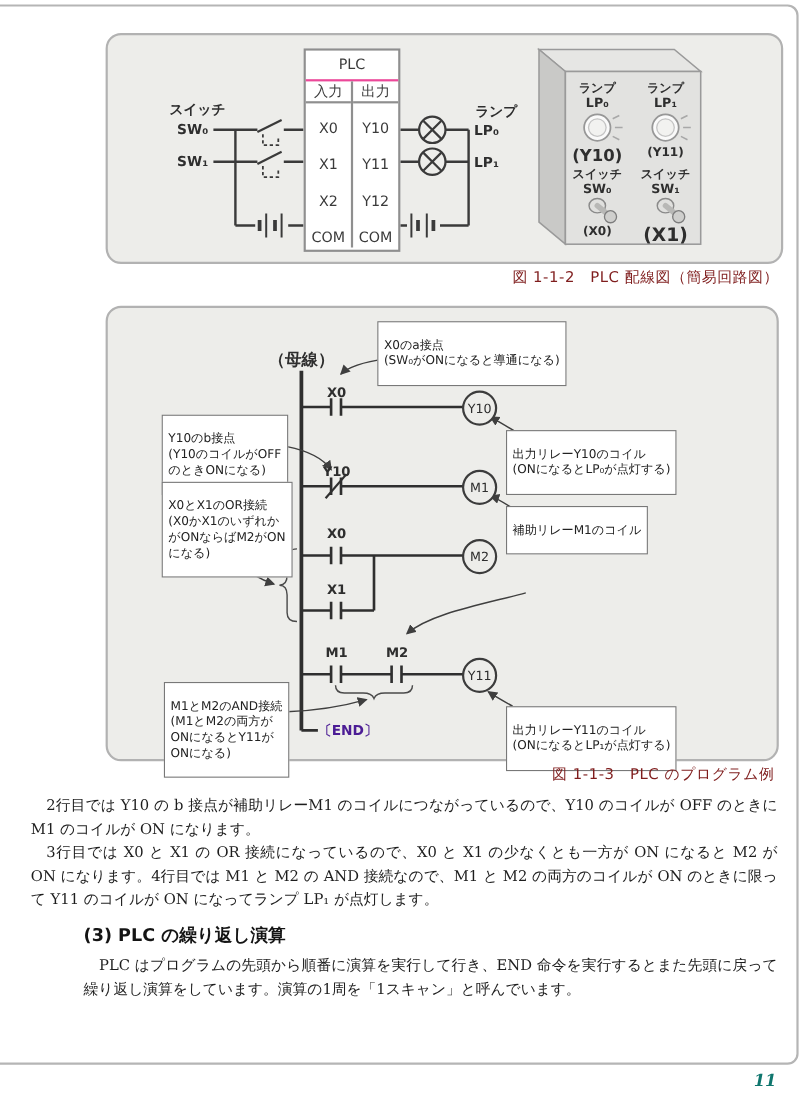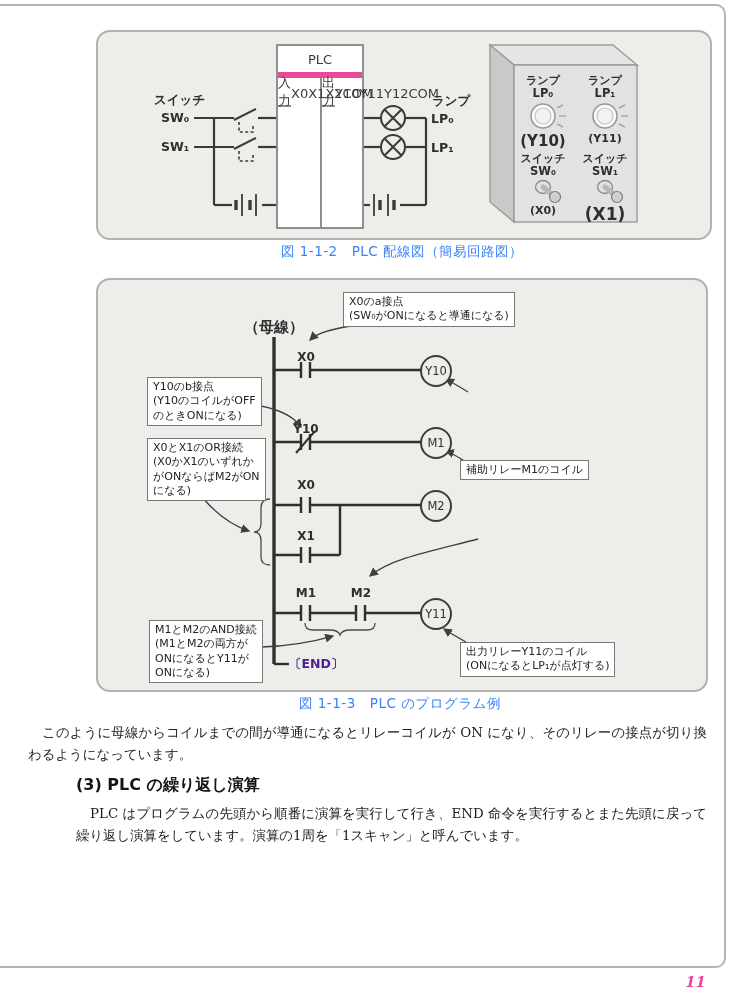--- a/index.html
+++ b/index.html
@@ -5,51 +5,51 @@
   html,body{margin:0;padding:0;background:#fff;}
   .sheet{position:relative;width:732px;height:1000px;background:#ffffff;overflow:hidden;
          font-family:"DejaVu Sans","Liberation Sans",sans-serif;}
   .frame{position:absolute;left:-40px;top:4px;width:762px;height:960px;
          border:2px solid #b5b5b5;border-radius:10px;}
   
   .figbox{position:absolute;background:#ededea;border:2px solid #b2b2b2;border-radius:14px;}
   #fig1{left:96px;top:30px;width:612px;height:206px;}
   #fig2{left:96px;top:278px;width:608px;height:410px;}
   .figbox svg{position:absolute;left:0;top:0;}
-  .caption{position:absolute;text-align:center;font:13.5px "DejaVu Sans","Liberation Sans",sans-serif;
-           color:#3b82f6;letter-spacing:.5px;}
+  .caption{position:absolute;text-align:right;font:13.5px "DejaVu Sans","Liberation Sans",sans-serif;
+           color:#7f1d1d;letter-spacing:.5px;}
   
   .lbl{position:absolute;font-family:"DejaVu Sans","Liberation Sans",sans-serif;color:#2e2e2e;
        white-space:nowrap;font-weight:bold;}
   .c{text-align:center;}
   
   .plc-table{position:absolute;left:178px;top:12px;width:84px;height:181px;background:#fff;
              border:2px solid #8f8f8f;font:13px "DejaVu Sans",sans-serif;color:#3a3a3a;}
-  .plc-head{height:26px;border-bottom:6px solid #ec4899;display:flex;align-items:center;justify-content:center;}
+  .plc-head{height:26px;border-bottom:2px solid #ec4899;display:flex;align-items:center;justify-content:center;}
   .plc-cols{display:flex;height:151px;}
-  .plc-col{width:50%;display:flex;flex-direction:row;}
+  .plc-col{width:50%;display:flex;flex-direction:column;gap:15px;}
   .plc-col.in{border-right:2px solid #8f8f8f;}
   .plc-sub{height:27px;border-bottom:2px solid #8f8f8f;display:flex;align-items:center;justify-content:center;}
   .plc-cell{height:31px;display:flex;align-items:center;justify-content:center;}
   
   .ann{position:absolute;background:#ffffff;border:1px solid #787878;color:#222;
-       font:11px/1.3 "DejaVu Sans","Liberation Sans",sans-serif;padding:2px 5px;white-space:nowrap;}
+       font:11px/1.3 "DejaVu Sans","Liberation Sans",sans-serif;padding:14px 5px;white-space:nowrap;}
   
   .coil{position:absolute;width:28px;height:28px;border:2px solid #3c3c3c;border-radius:50%;
         background:#ededea;display:flex;align-items:center;justify-content:center;
         font:11.5px "DejaVu Sans",sans-serif;color:#2e2e2e;}
   .endlbl{position:absolute;font:bold 12.5px "DejaVu Sans",sans-serif;color:#4c1d95;white-space:nowrap;}
   
   .textcol{position:absolute;left:28px;top:722px;width:679px;text-align:justify;
            font:13.4px/21.6px "DejaVu Serif","Liberation Serif",serif;color:#1d1d1d;}
   .textcol p{margin:0;text-indent:1.05em;}
   .sec{margin:10px 0 0 48px;}
   .sec h3{margin:0 0 7px 0;font:bold 16px "DejaVu Sans","Liberation Sans",sans-serif;color:#141414;}
   .pageno{position:absolute;left:650px;top:973px;width:56px;text-align:right;
-          font:italic bold 15px "DejaVu Serif","Liberation Serif",serif;color:#ec4899;}
+          font:italic bold 15px "DejaVu Serif","Liberation Serif",serif;color:#0f766e;}
 </style>
 </head>
 <body>
 
 <div class="sheet">
   <div class="frame"></div>
 
   <div class="figbox" id="fig1">
     <svg width="608" height="202" viewBox="0 0 608 202">
       <g stroke="#3a3a3a" stroke-width="2.2" fill="none">
@@ -240,20 +240,24 @@
 
     <div class="ann" style="left:245px;top:12px">
       <div>X0のa接点</div>
       <div>(SW₀がONになると導通になる)</div>
     </div>
     <div class="ann" style="left:49px;top:97px">
       <div>Y10のb接点</div>
       <div>(Y10のコイルがOFF</div>
       <div>のときONになる)</div>
     </div>
+    <div class="ann" style="left:362px;top:111px">
+      <div>出力リレーY10のコイル</div>
+      <div>(ONになるとLP₀が点灯する)</div>
+    </div>
     <div class="ann" style="left:49px;top:158px">
       <div>X0とX1のOR接続</div>
       <div>(X0かX1のいずれか</div>
       <div>がONならばM2がON</div>
       <div>になる)</div>
     </div>
     <div class="ann" style="left:362px;top:180px">
       <div>補助リレーM1のコイル</div>
     </div>
     <div class="ann" style="left:51px;top:340px">
@@ -264,21 +268,22 @@
     </div>
     <div class="ann" style="left:362px;top:362px">
       <div>出力リレーY11のコイル</div>
       <div>(ONになるとLP₁が点灯する)</div>
     </div>
   </div>
 
   <div class="caption" style="left:96px;top:695px;width:608px">図 1-1-3　PLC のプログラム例</div>
 
   <div class="textcol">
-    <p>このように母線からコイルまでの間が導通になるとリレーコイルが ON になり、そのリレーの接点が切り換わるようになっています。</p>
+    <p>2行目では Y10 の b 接点が補助リレーM1 のコイルにつながっているので、Y10 のコイルが OFF のときに M1 のコイルが ON になります。</p>
+    <p>3行目では X0 と X1 の OR 接続になっているので、X0 と X1 の少なくとも一方が ON になると M2 が ON になります。4行目では M1 と M2 の AND 接続なので、M1 と M2 の両方のコイルが ON のときに限って Y11 のコイルが ON になってランプ LP₁ が点灯します。</p>
     <div class="sec">
       <h3>(3) PLC の繰り返し演算</h3>
       <p>PLC はプログラムの先頭から順番に演算を実行して行き、END 命令を実行するとまた先頭に戻って繰り返し演算をしています。演算の1周を「1スキャン」と呼んでいます。</p>
     </div>
   </div>
 
   <div class="pageno">11</div>
 </div>
 
 </body></html>

